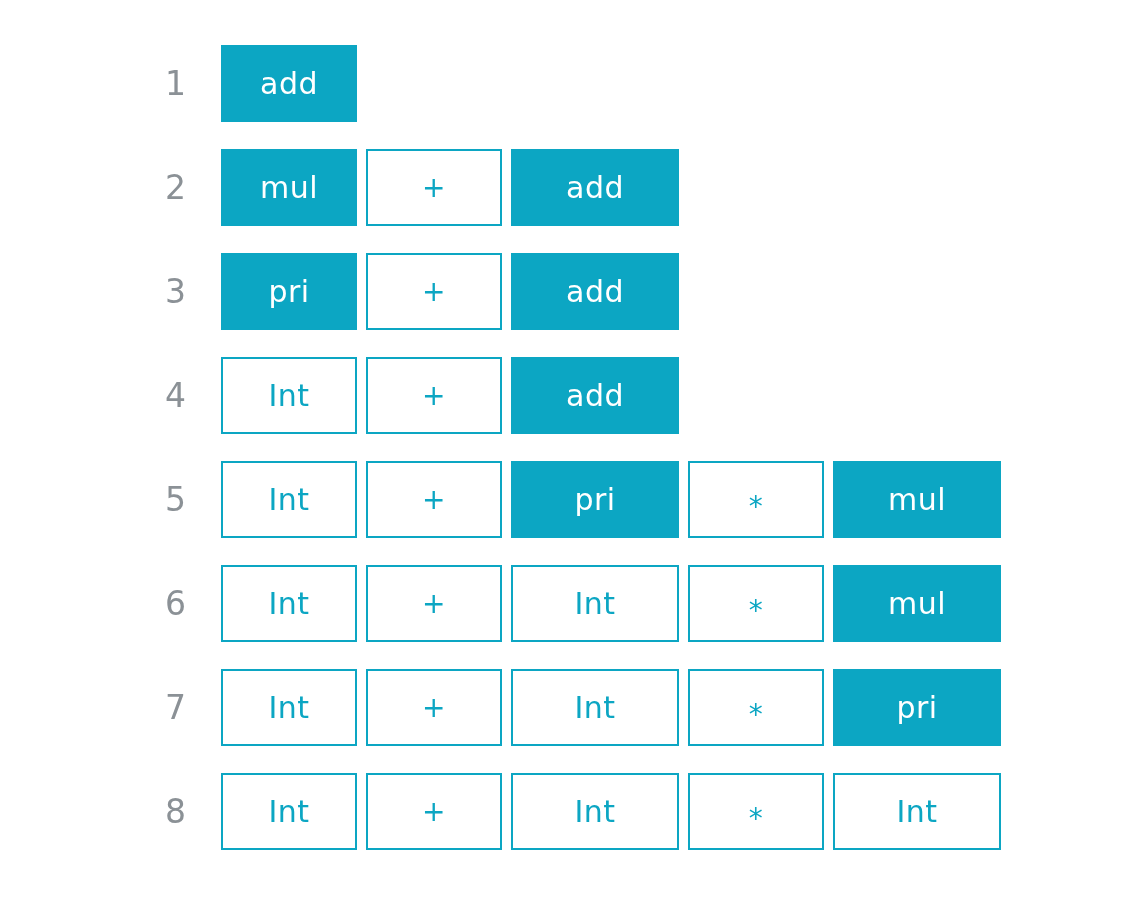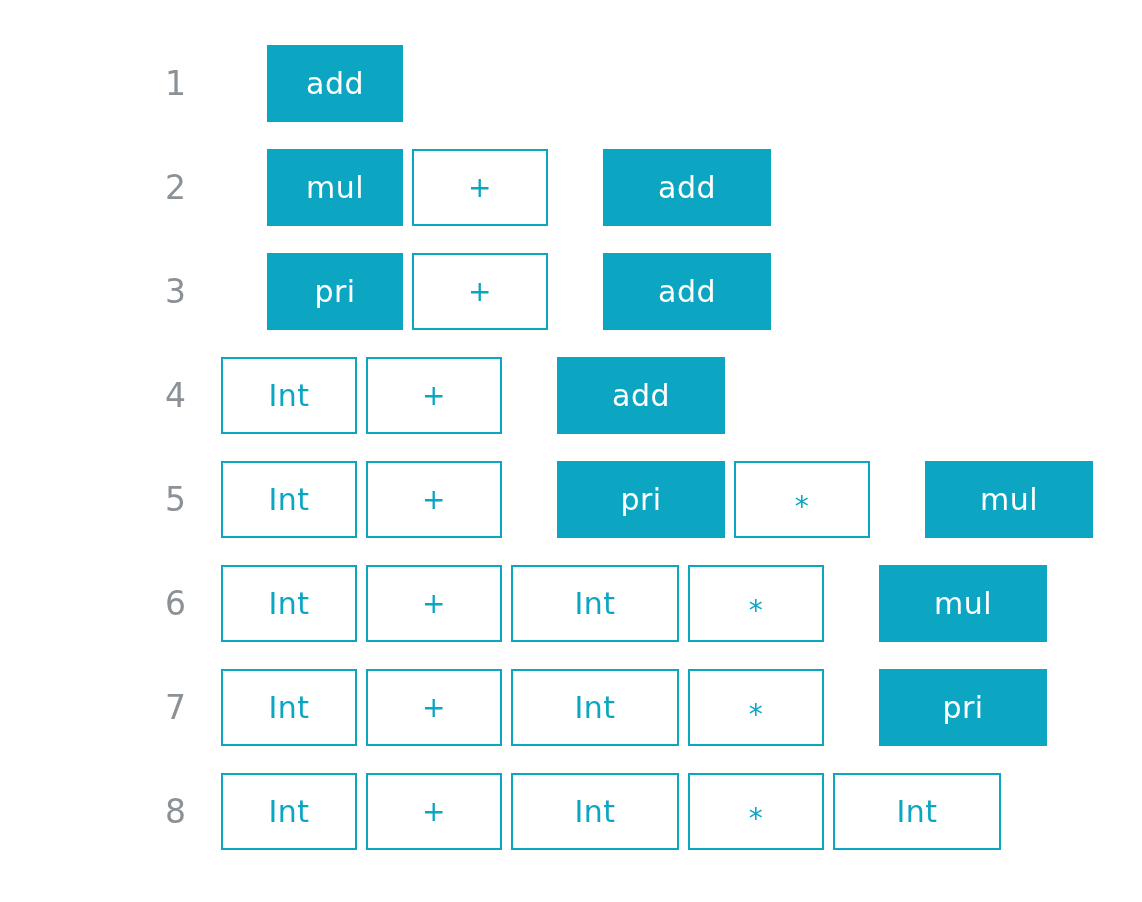--- a/index.html
+++ b/index.html
@@ -50,21 +50,20 @@
     justify-content: center;
     font-size: 30px;
     letter-spacing: 0.5px;
   }
   
   .cells .cell:nth-child(3) { width: 168px; }
   .cells .cell:nth-child(5) { width: 168px; }
   .cell.filled {
     background: var(--teal);
     color: #ffffff;
-    margin-left: 46px;
   }
   .cell.outline {
     background: #ffffff;
     color: var(--teal);
   }
   .cell.op .label { font-size: 28px; }
   .cell.star .label { transform: translateY(7px); }
 </style>
 </head>
 <body>

